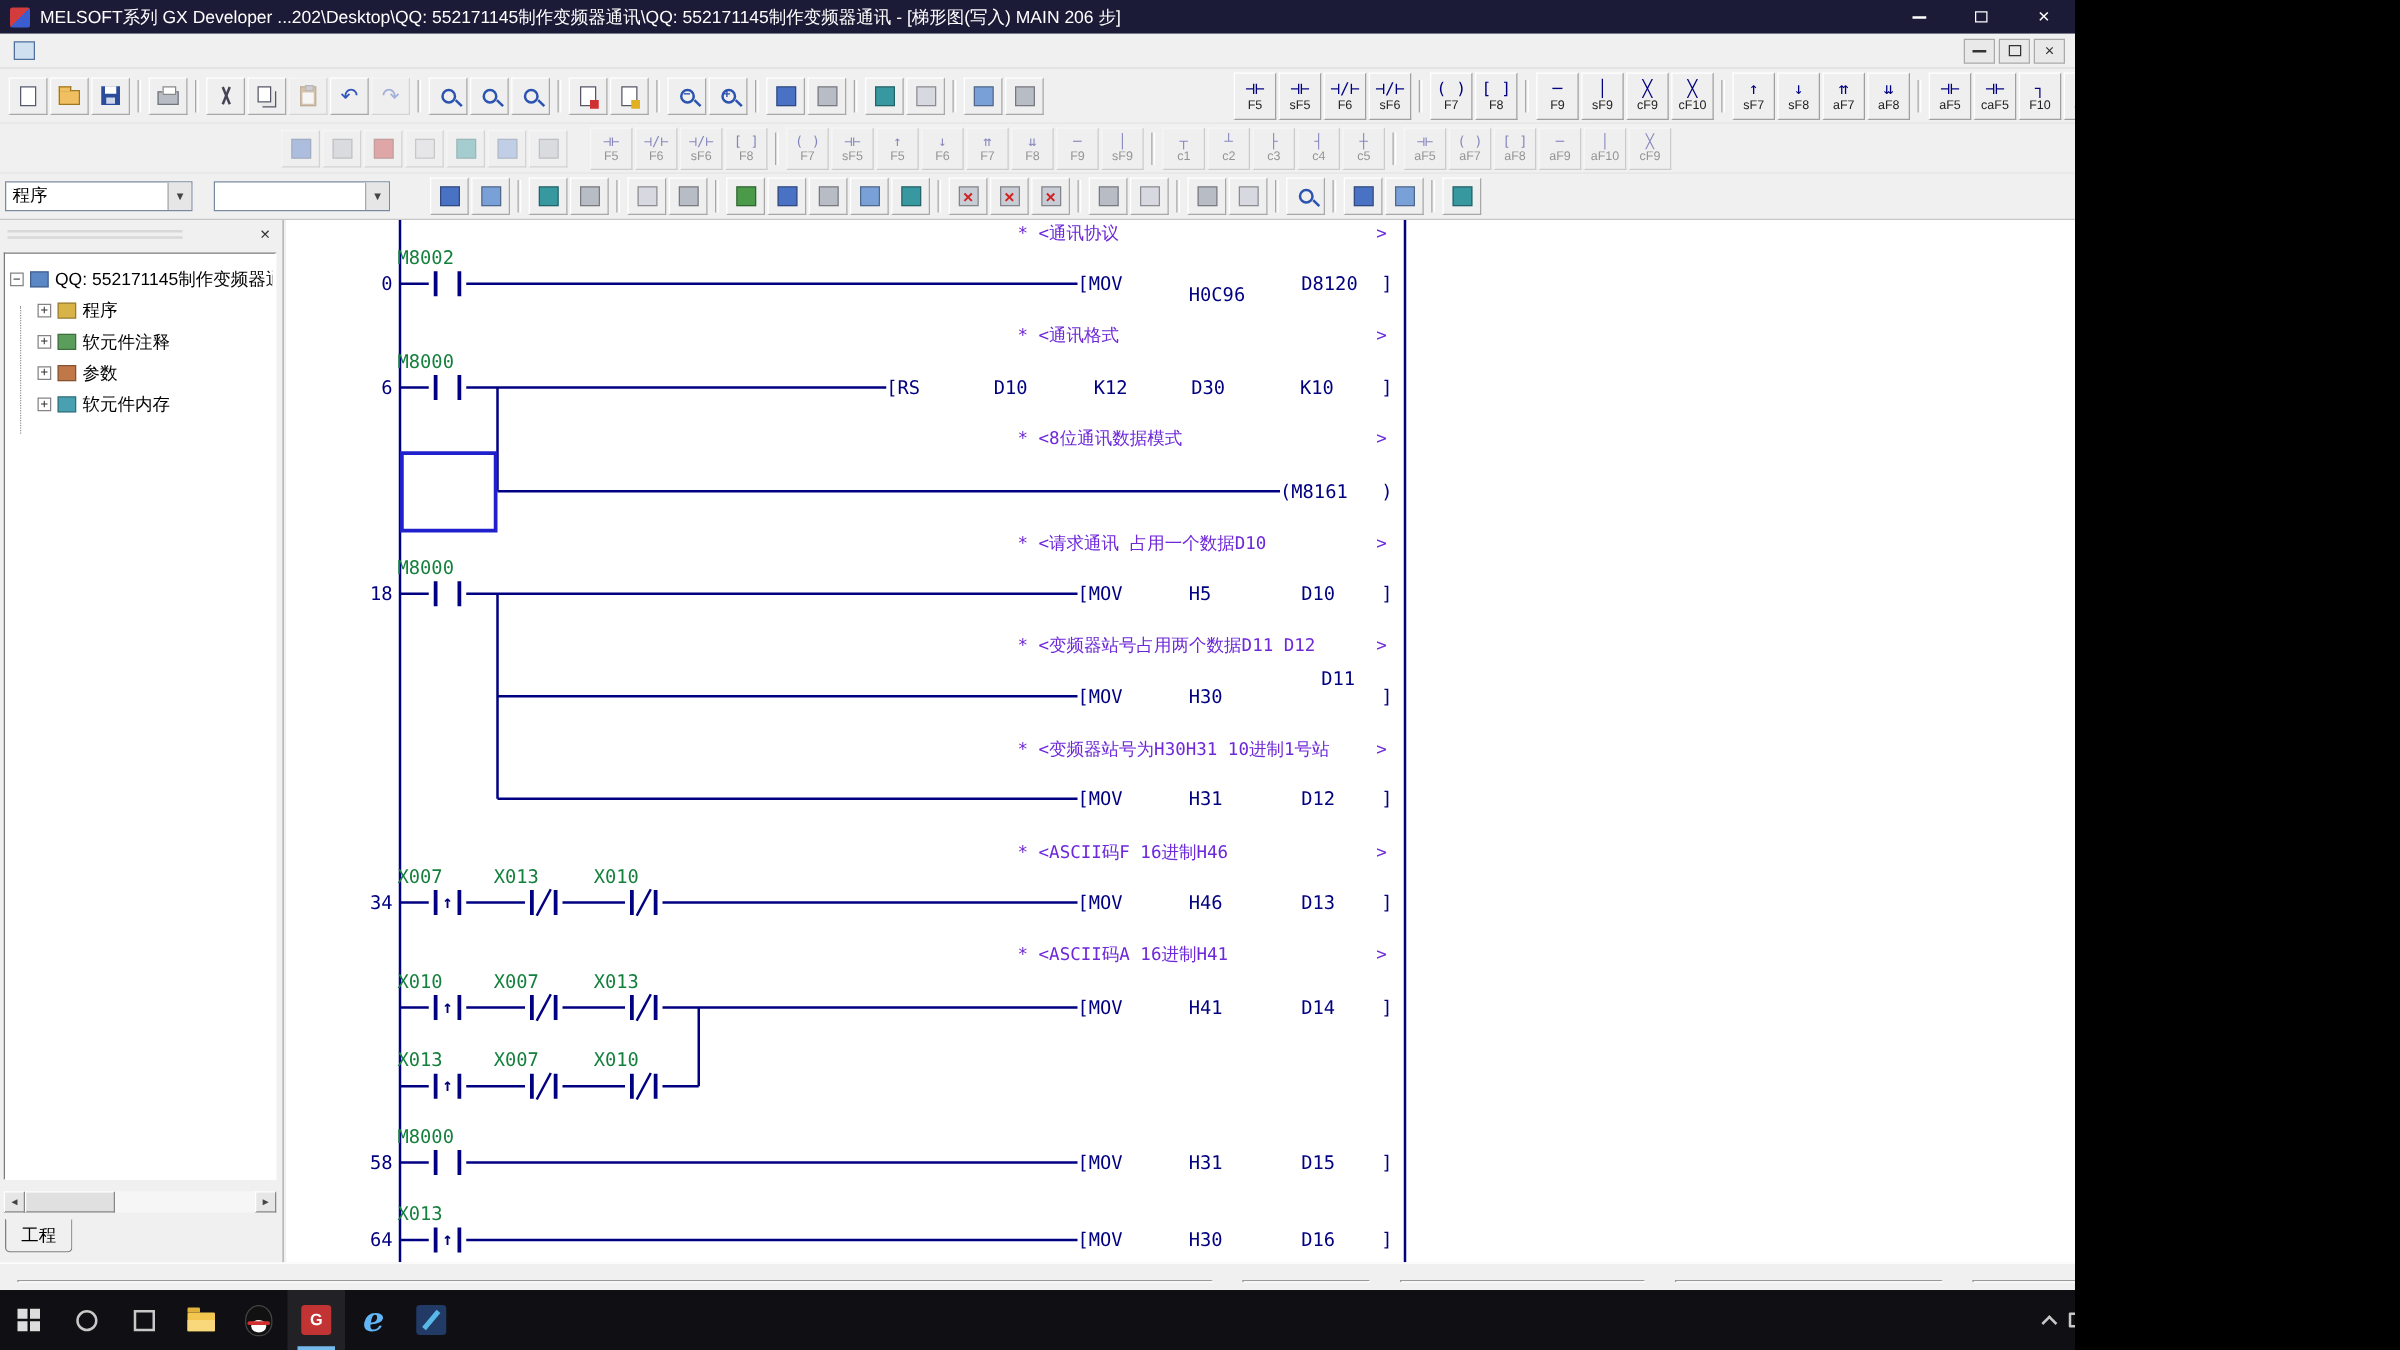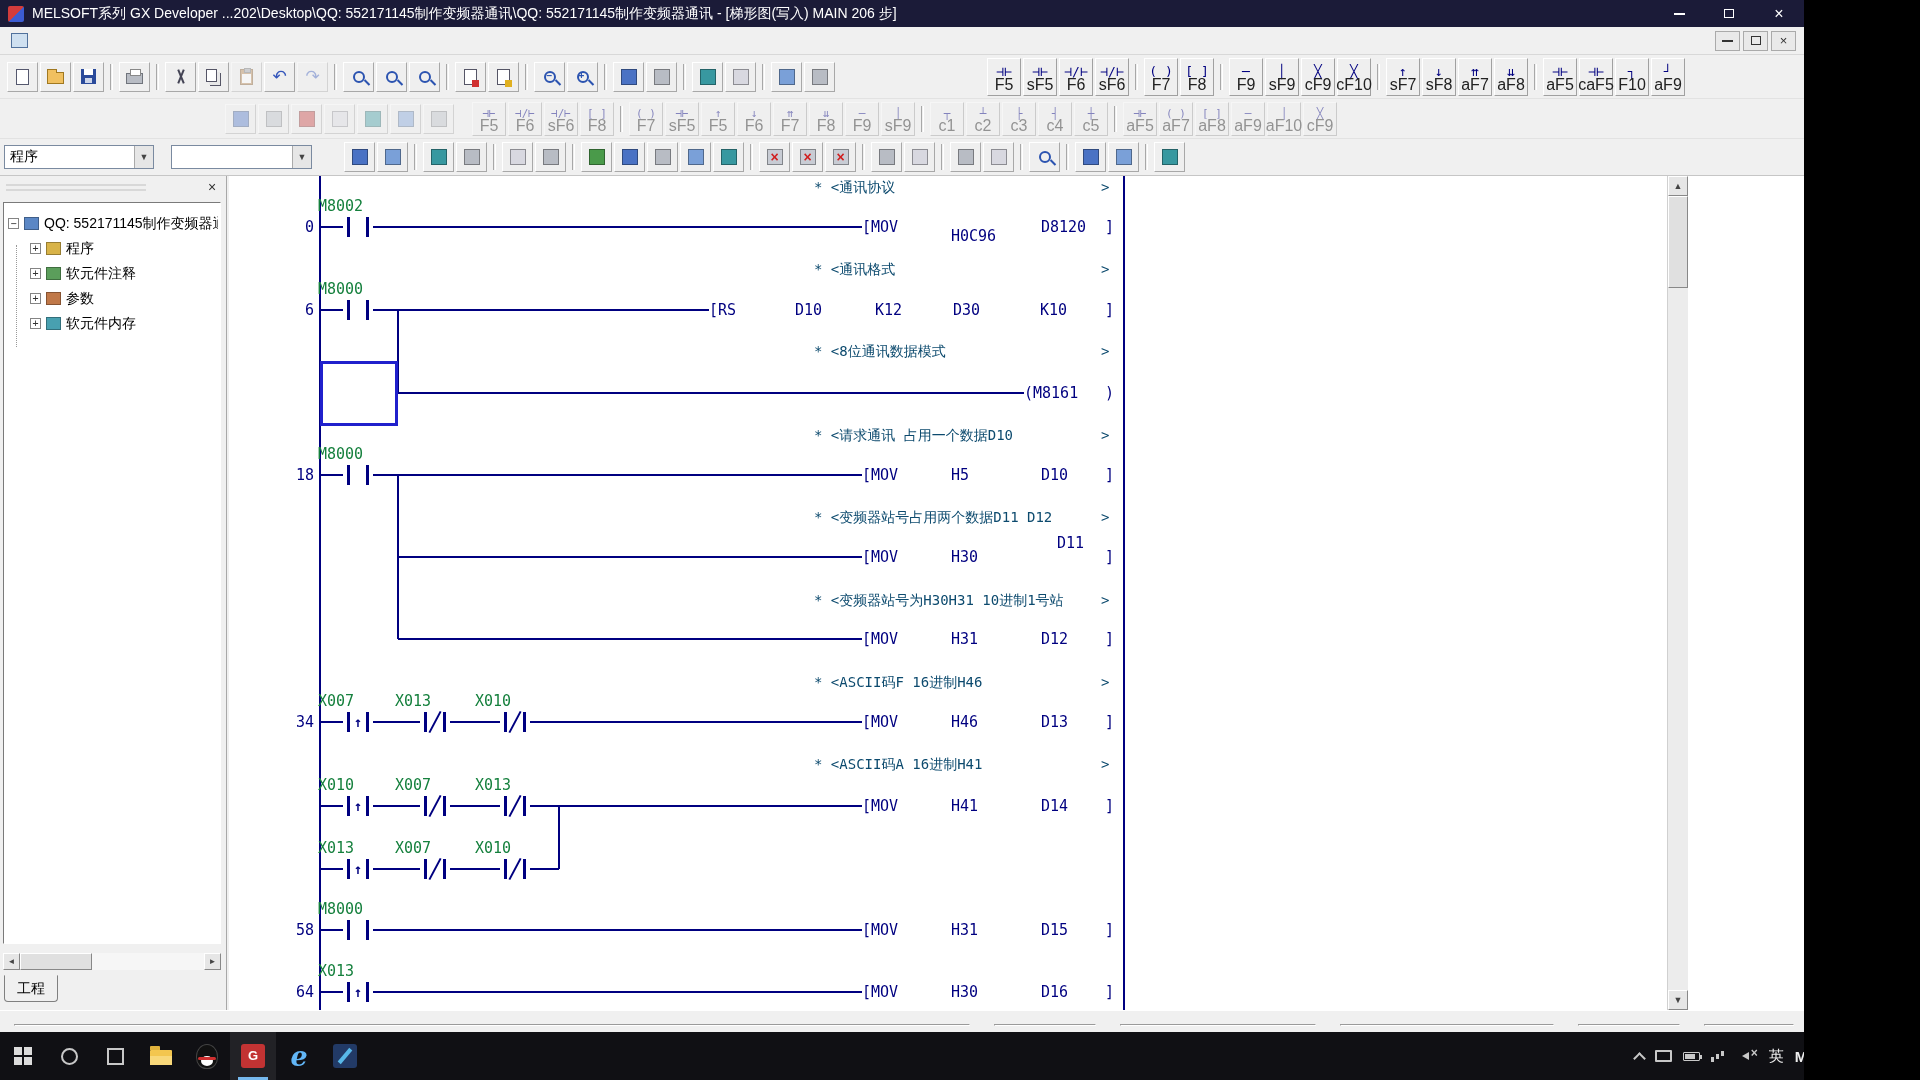--- a/index.html
+++ b/index.html
@@ -1,17 +1,17 @@
 <!DOCTYPE html>
 <html><head>
 <meta charset="utf-8">
 <style>
 *{margin:0;padding:0;box-sizing:border-box}
 body{font-family:"Liberation Sans","DejaVu Sans",sans-serif;background:#000}
-.screen{position:relative;width:1804px;height:1080px;background:#f0f0f0;overflow:hidden;font-size:15px}
+.screen{position:relative;width:1660px;height:1080px;background:#f0f0f0;overflow:hidden;font-size:15px}
 
 
 .titlebar{position:absolute;left:0;top:0;width:100%;height:27px;background:#1b1b38;color:#fff;display:flex;align-items:center;padding-left:8px;gap:8px}
 .appico{width:16px;height:16px;border-radius:2px;background:linear-gradient(135deg,#d23c3c 0 50%,#3c5cd2 50% 100%);flex:none}
 .ttext{font-size:14px;white-space:nowrap;overflow:hidden;max-width:1500px}
 .cap-btns{margin-left:auto;display:flex;height:100%}
 .cap{width:50px;height:100%;display:flex;align-items:center;justify-content:center;color:#fff;font-size:16px}
 .gmin{width:11px;height:2px;background:#fff}
 .grest{width:10px;height:9px;border:1px solid #fff}
 .gmin.dark{background:#333}.grest.dark{border-color:#333}
@@ -31,21 +31,21 @@
 #tb3{top:139px;height:37px;border-bottom:1px solid #c6c6c6}
 .tb-left,.tb-fkeys{position:absolute;top:0;height:100%;display:flex;align-items:center}
 .sep{width:3px;height:26px;margin:0 5px;border-left:1px solid #a8a8a8;border-right:1px solid #fff}
 .tbtn{width:31px;height:30px;margin:0 1px;border:1px solid;border-color:#fff #a8a8a8 #a8a8a8 #fff;background:#efefef;display:flex;align-items:center;justify-content:center;position:relative;flex:none}
 .tbtn.disabled{opacity:.4}
 .fbtn{width:34px;height:38px;margin:0 1px;border:1px solid;border-color:#fff #a0a0a0 #a0a0a0 #fff;background:#efefef;display:flex;flex-direction:column;align-items:center;justify-content:center;flex:none}
 .fbtn.small{height:34px}
 .fbtn.disabled{opacity:.45}
 .fsym{height:16px;font:13px "DejaVu Sans Mono","Liberation Mono",monospace;color:#000080;display:flex;align-items:center;white-space:pre}
 .fbtn.small .fsym{font-size:11px;height:13px}
-.flab{font-size:16px;color:#222;line-height:11px}
+.flab{font-size:10px;color:#222;line-height:11px}
 
 
 .ic{position:relative;display:block}
 .ic-doc{width:13px;height:16px;background:#fff;border:1px solid #55586e}
 .ic-folder{width:17px;height:12px;background:#f0c060;border:1px solid #a07820;margin-top:3px}
 .ic-folder::before{content:'';position:absolute;left:-1px;top:-4px;width:8px;height:3px;background:#f0c060;border:1px solid #a07820;border-bottom:0}
 .ic-save{width:15px;height:15px;background:#2b4b9b}
 .ic-save::before{content:'';position:absolute;left:3px;top:0;width:9px;height:6px;background:#fff}
 .ic-save::after{content:'';position:absolute;left:4px;bottom:1px;width:7px;height:5px;background:#cdd6ea}
 .ic-print{width:17px;height:11px;background:#b8bcc4;border:1px solid #70747c;margin-top:4px}
@@ -94,21 +94,21 @@
 .harrow{width:17px;height:100%;background:#e6e6e6;border:1px solid;border-color:#fff #888 #888 #fff;font-size:8px;display:flex;align-items:center;justify-content:center;color:#444;flex:none}
 .htrack{flex:1;position:relative;background:#f6f6f6}
 .hthumb{position:absolute;left:0;top:0;bottom:0;width:72px;background:#e0e0e0;border:1px solid;border-color:#fff #888 #888 #fff}
 .proj-tab{position:absolute;left:4px;bottom:8px;width:54px;height:27px;background:#f0f0f0;border:1px solid #808080;border-top-color:#f0f0f0;border-radius:0 0 4px 4px;display:flex;align-items:center;justify-content:center;font-size:14px}
 
 .ladder-wrap{position:absolute;left:229px;top:0;width:1667px;height:834px;background:#fff;overflow:hidden}
 #ladder{position:absolute;left:0;top:0;width:100%;height:100%}
 .lrail{position:absolute;width:2px;background:#000080}
 .lline{position:absolute;height:2px;background:#000080}
 .lvline{position:absolute;width:2px;background:#000080}
-.lcom{position:absolute;font:14px/20px "DejaVu Sans Mono","Liberation Mono",monospace;color:#0c4a6e;white-space:pre}
+.lcom{position:absolute;font:14px/20px "DejaVu Sans Mono","Liberation Mono",monospace;color:#6d28d9;white-space:pre}
 .lstep{position:absolute;font:15px/20px "DejaVu Sans Mono","Liberation Mono",monospace;color:#000080;text-align:right;height:20px}
 .llab{position:absolute;font:15px/18px "DejaVu Sans Mono","Liberation Mono",monospace;color:#15803d;text-align:left;height:18px}
 .ltext{position:absolute;font:15px/20px "DejaVu Sans Mono","Liberation Mono",monospace;color:#000080;white-space:pre}
 .lcontact{position:absolute;width:30px;height:22px;background:#fff}
 .lcontact .bar{position:absolute;top:1px;width:3px;height:20px;background:#000080}
 .lcontact .bar.l{left:4px}.lcontact .bar.r{right:4px}
 .lcontact .slash{position:absolute;left:14px;top:-1px;width:2px;height:24px;background:#000080;transform:rotate(28deg)}
 .lcontact .arr{position:absolute;left:0;top:2px;width:100%;text-align:center;font:bold 14px/18px "DejaVu Sans Mono",monospace;color:#000080}
 .lsel{position:absolute;border:3px solid #2020cc}
 

